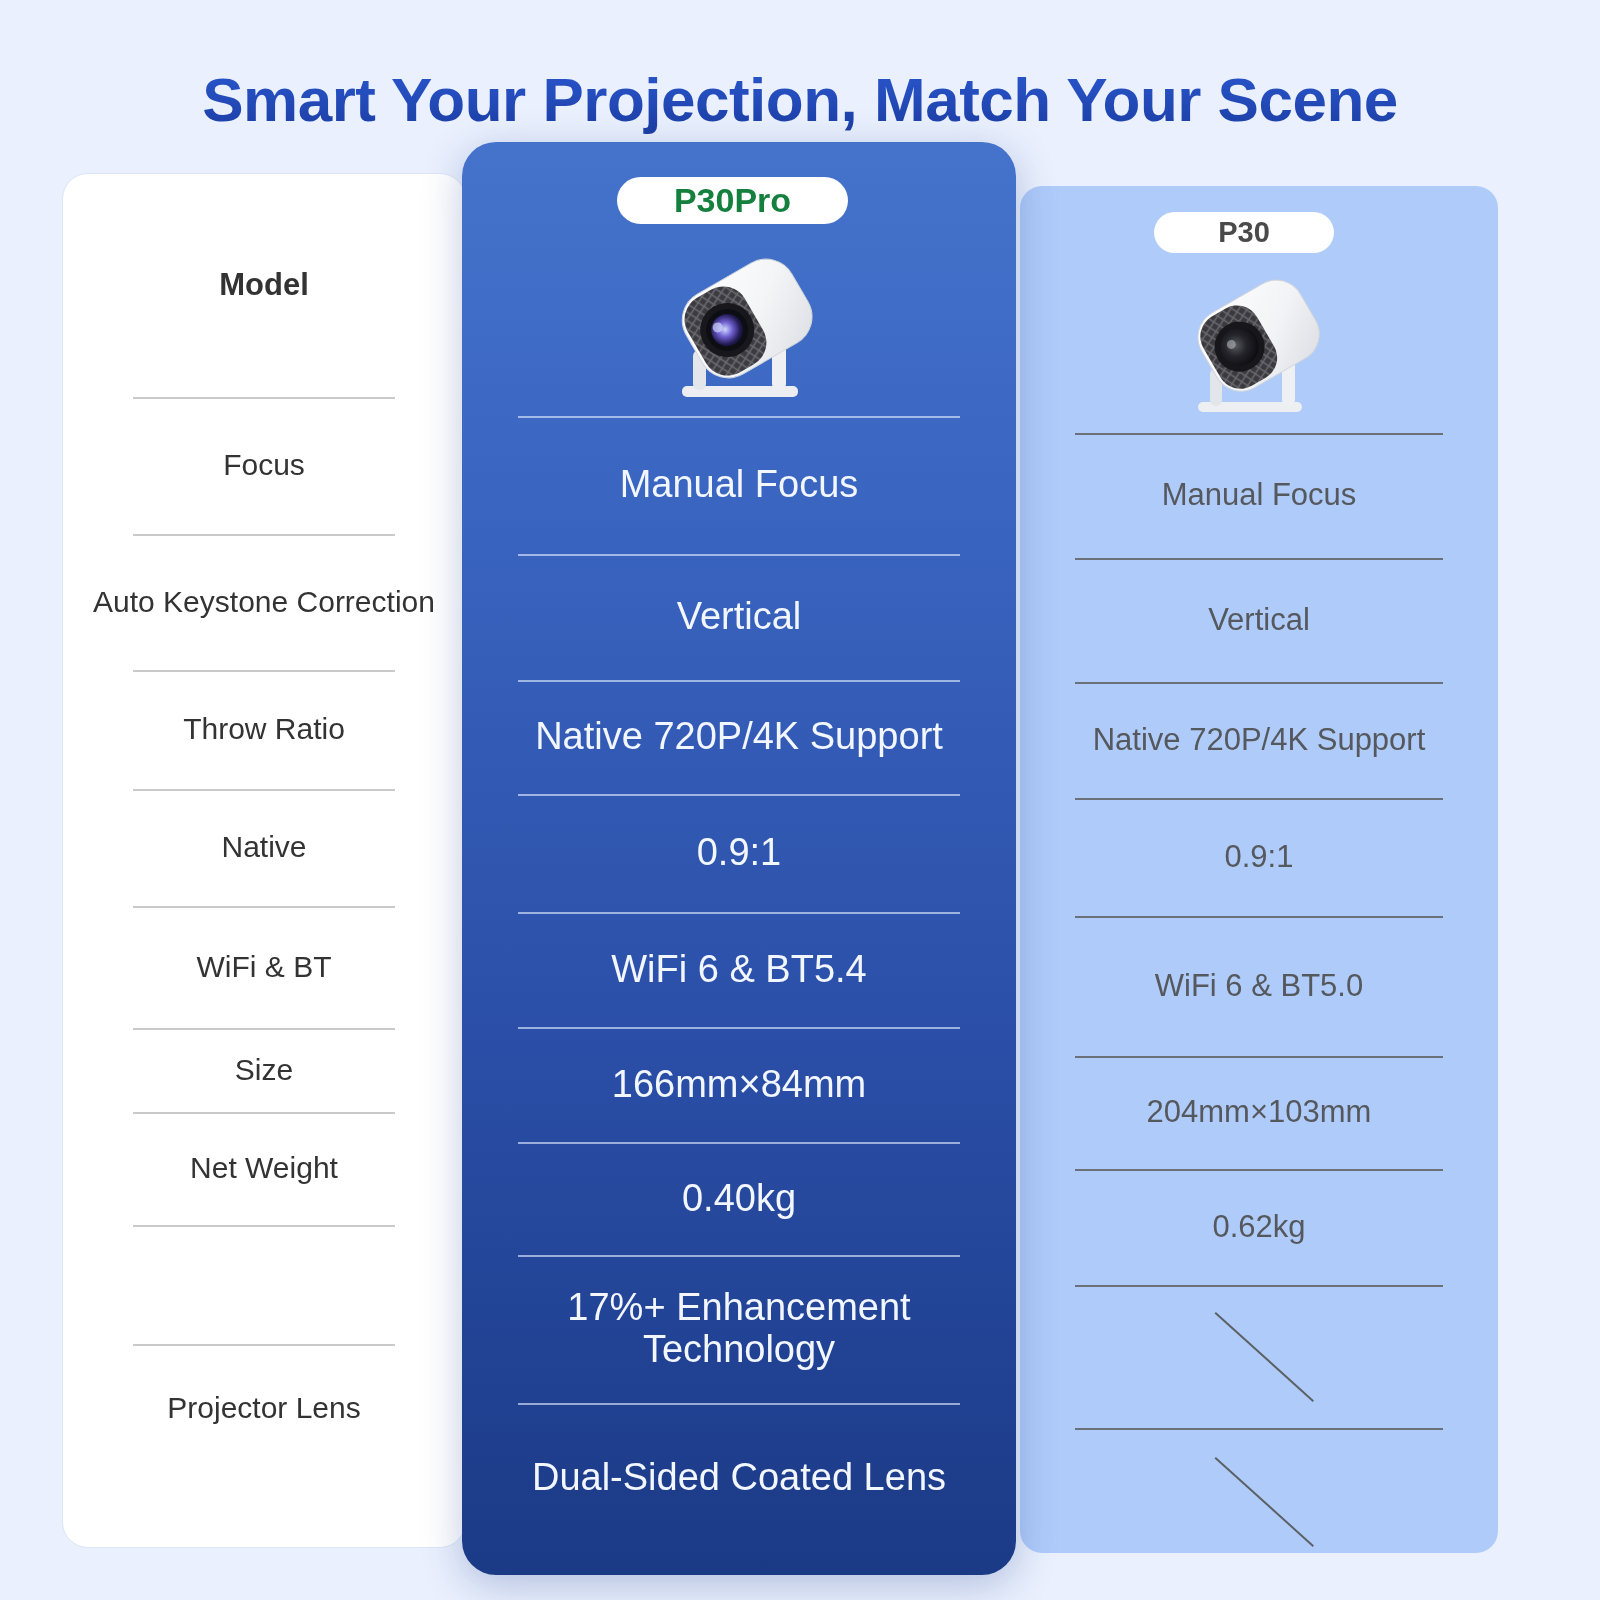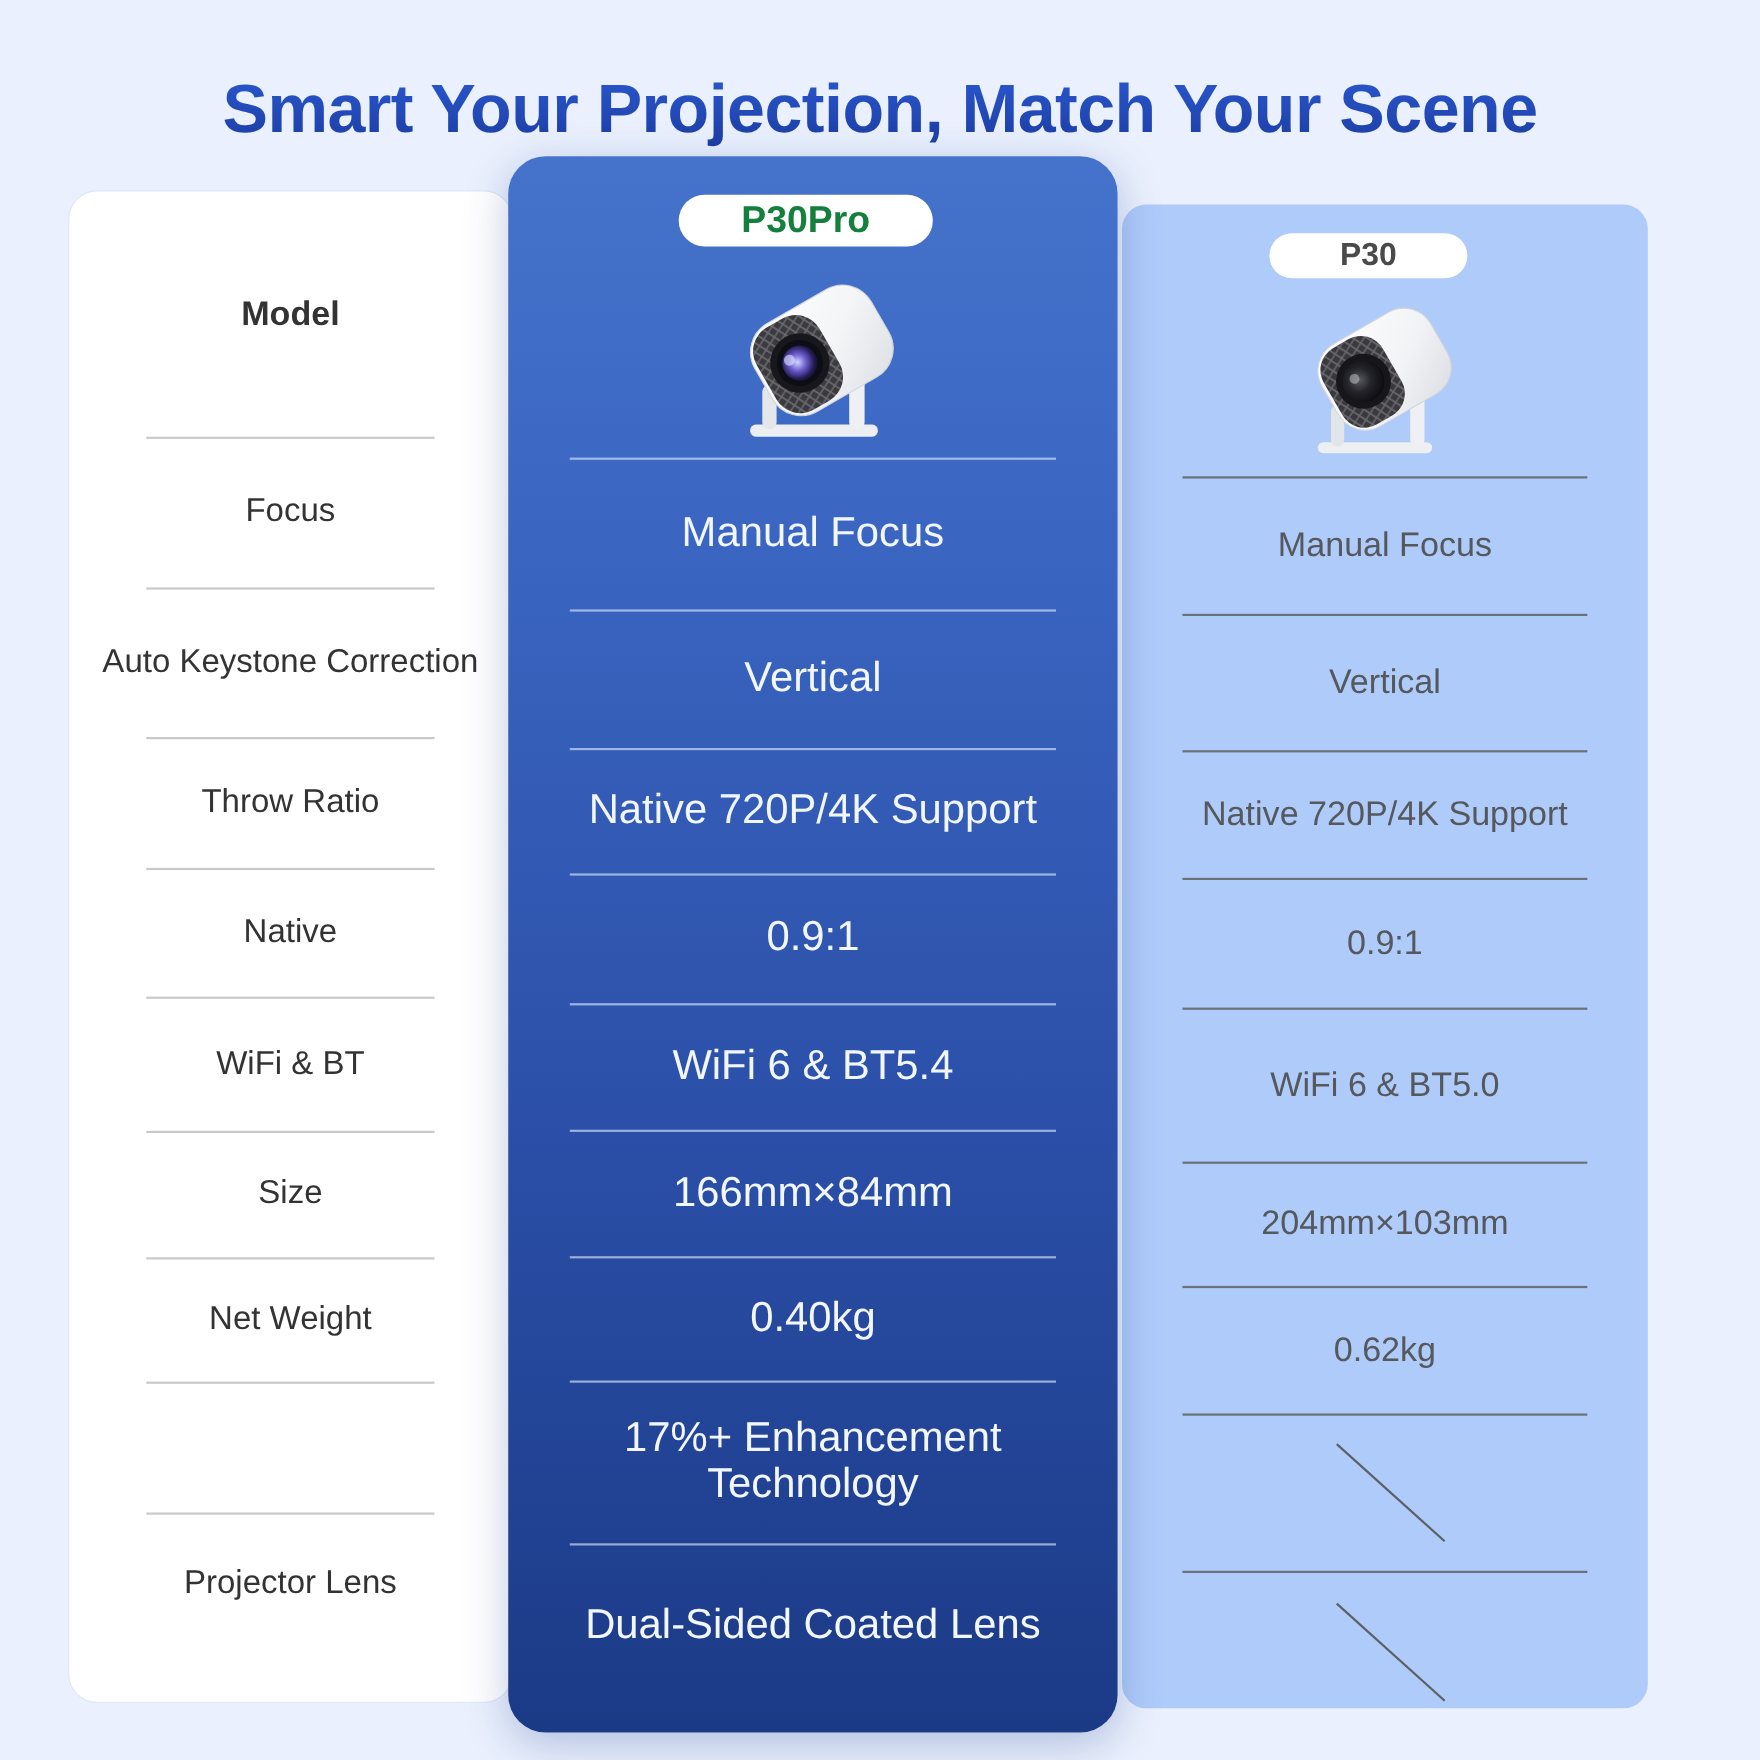--- a/index.html
+++ b/index.html
@@ -270,21 +270,21 @@
       <div class="row-inner">Throw Ratio</div>
     </div>
     <div class="row" style="height:117px">
       <div class="sep"></div>
       <div class="row-inner">Native</div>
     </div>
     <div class="row" style="height:122px">
       <div class="sep"></div>
       <div class="row-inner">WiFi &amp; BT</div>
     </div>
-    <div class="row" style="height:115px">
+    <div class="row" style="height:84px">
       <div class="sep"></div>
       <div class="row-inner">Size</div>
     </div>
     <div class="row" style="height:113px">
       <div class="sep"></div>
       <div class="row-inner">Net Weight</div>
     </div>
     <div class="row" style="height:119px">
       <div class="sep"></div>
     </div>

